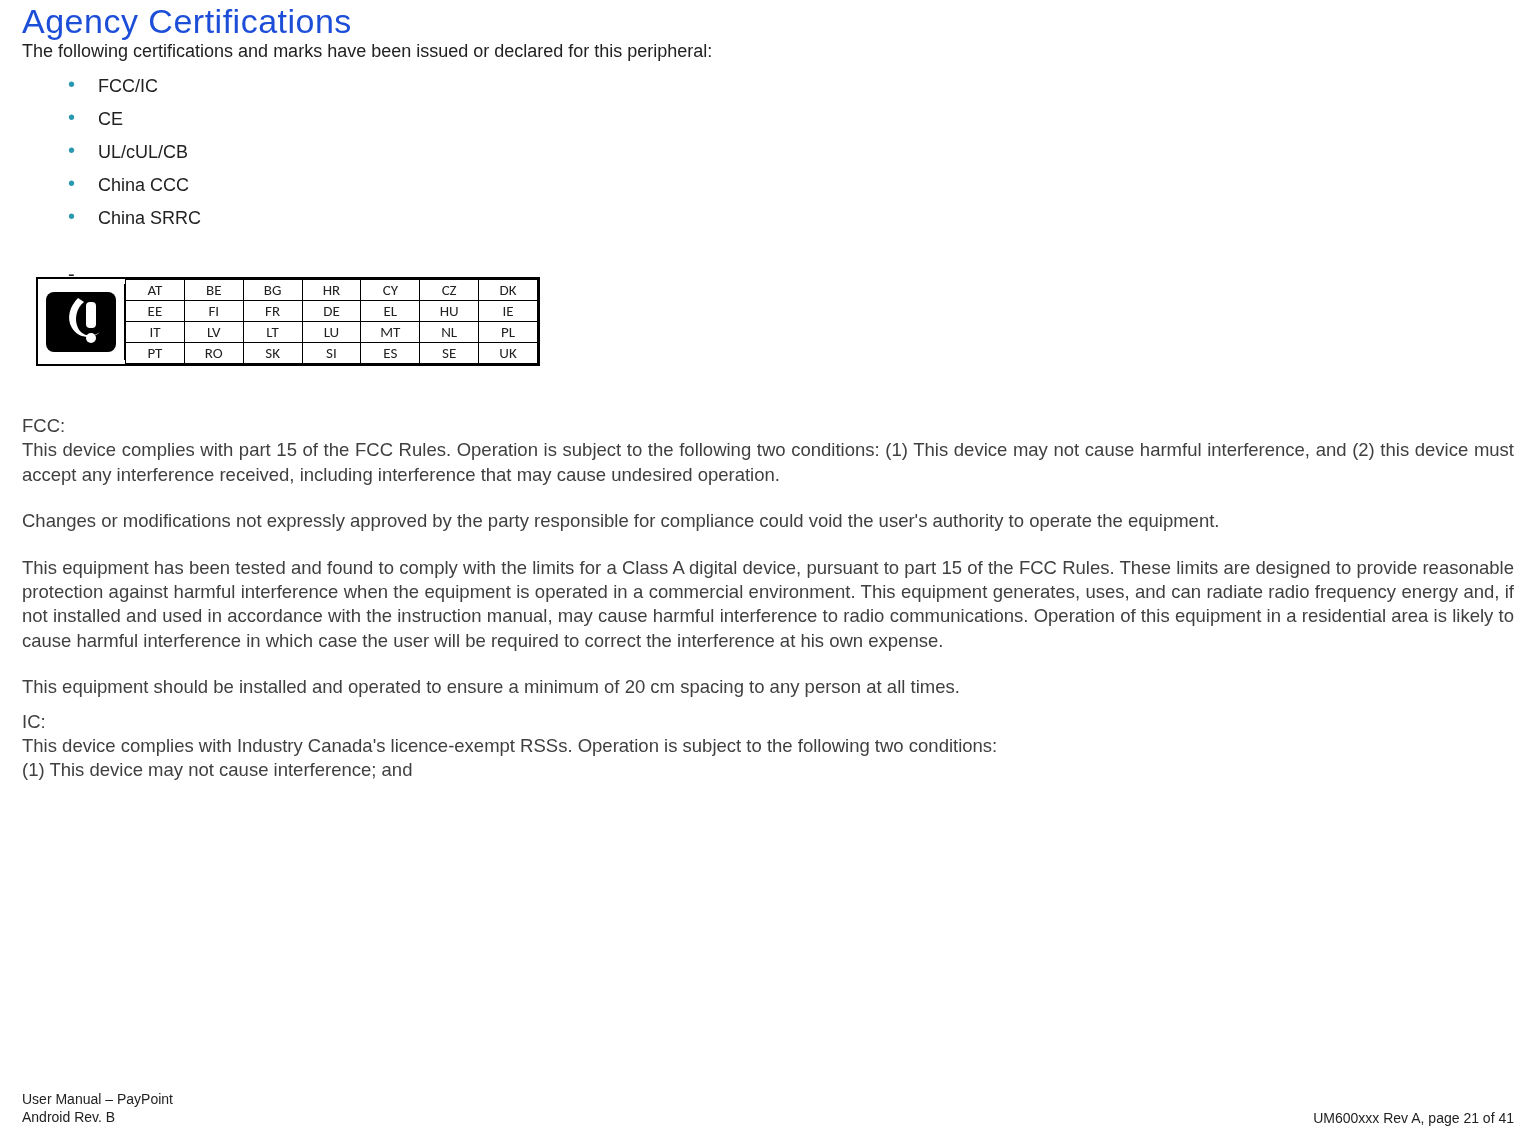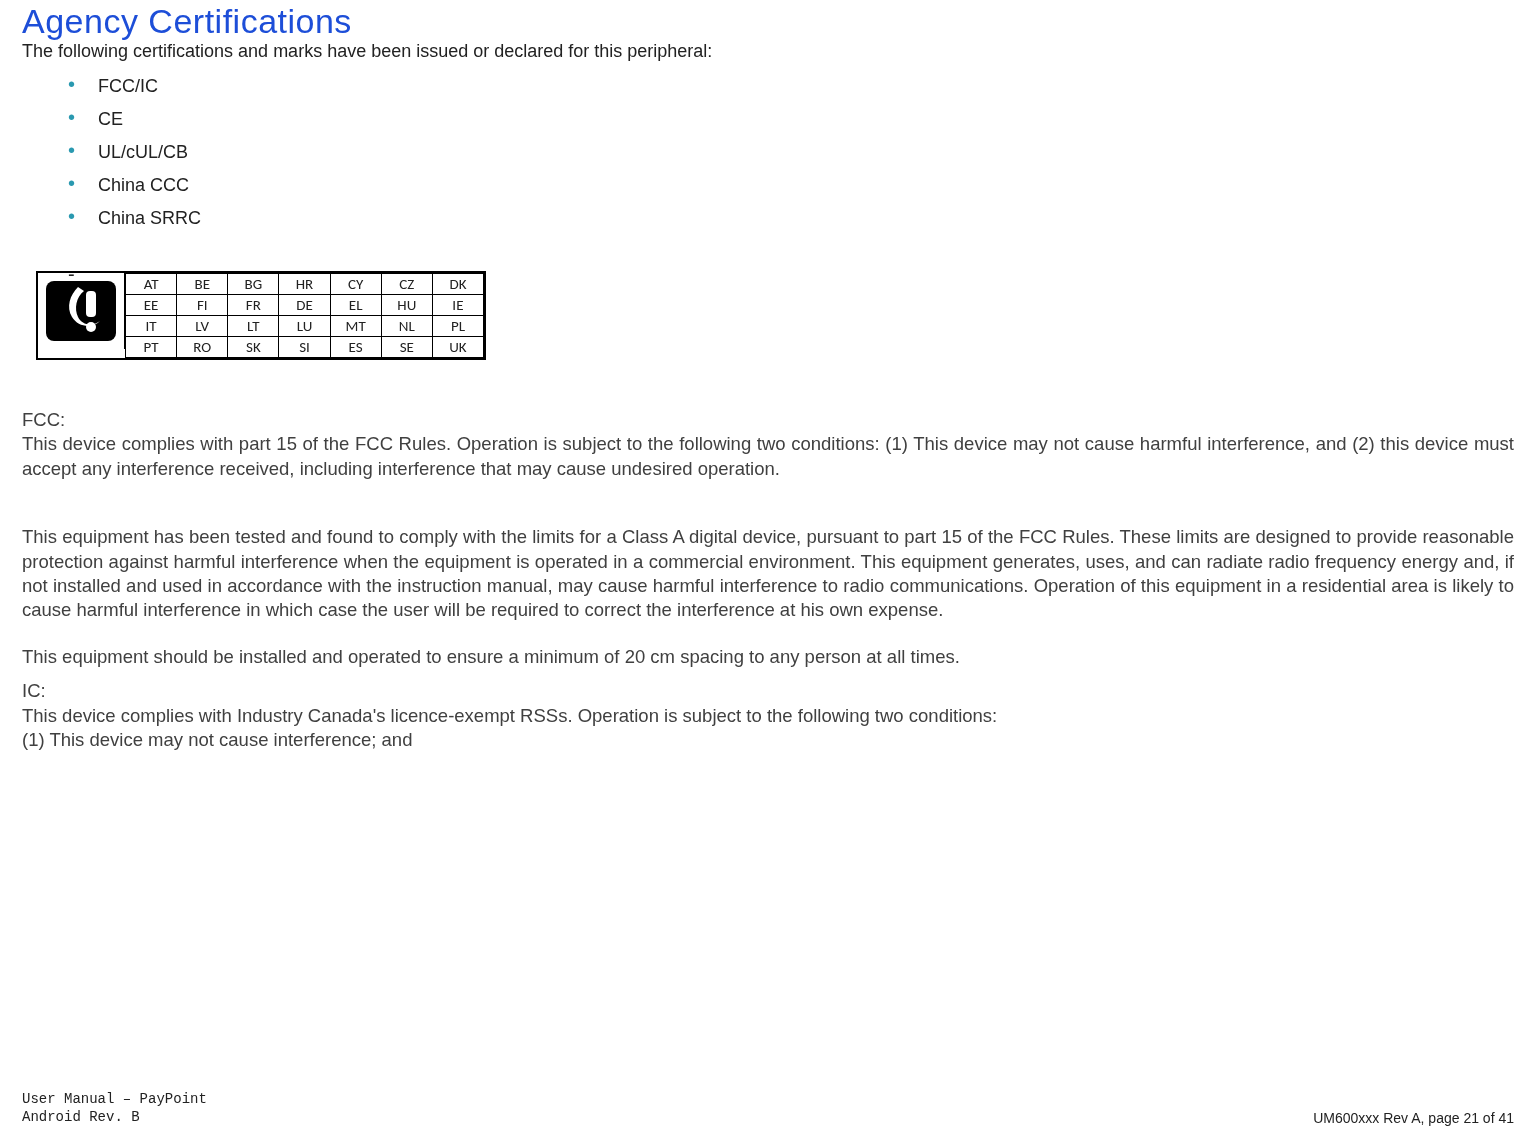--- a/index.html
+++ b/index.html
@@ -56,25 +56,25 @@
   }
   ul.dash li::before {
     content: "-";
     position: absolute;
     left: 0; top: 2px;
     color: #222;
     font-size: 20px;
   }
   .country-block {
     display: flex;
-    align-items: flex-start;
+    align-items: center;
     border: 2px solid #000;
-    width: 450px;
+    width: 504px;
     margin-left: 14px;
-    margin-top: 2px;
+    margin-top: 8px;
   }
   .icon-cell {
     width: 90px;
     border-right: 1px solid #000;
     display: flex;
     align-items: center;
     justify-content: center;
     padding: 4px;
   }
   .icon-cell svg { display: block; }
@@ -109,21 +109,21 @@
   .footer {
     position: absolute;
     left: 22px; right: 18px;
     bottom: 10px;
     font-size: 14px;
     color: #222;
     display: flex;
     justify-content: space-between;
     align-items: flex-end;
   }
-  .footer .left { line-height: 1.3; font-family: Liberation Mono, monospace; }
+  .footer .left { line-height: 1.3; }
 </style>
 </head>
 <body>
 
 <div class="page">
   <h1 class="heading">Agency Certifications</h1>
   <p class="intro">The following certifications and marks have been issued or declared for this peripheral:</p>
 
   <ul class="certs">
     <li>FCC/IC</li>
@@ -185,20 +185,21 @@
         <td>UK</td>
       </tr>
     </tbody>
       </table>
   </div>
 
   <div class="reg-section">
     <span class="label">FCC:</span>
     <p>This device complies with part 15 of the FCC Rules. Operation is subject to the following two conditions: (1) This device may not cause harmful interference, and (2) this device must accept any interference received, including interference that may cause undesired operation.</p>
     <div class="spacer"></div>
+    <p>Changes or modifications not expressly approved by the party responsible for compliance could void the user's authority to operate the equipment.</p>
     <div class="spacer"></div>
     <p>This equipment has been tested and found to comply with the limits for a Class A digital device, pursuant to part 15 of the FCC Rules. These limits are designed to provide reasonable protection against harmful interference when the equipment is operated in a commercial environment. This equipment generates, uses, and can radiate radio frequency energy and, if not installed and used in accordance with the instruction manual, may cause harmful interference to radio communications. Operation of this equipment in a residential area is likely to cause harmful interference in which case the user will be required to correct the interference at his own expense.</p>
     <div class="spacer"></div>
     <p style="text-align:left">This equipment should be installed and operated to ensure a minimum of 20 cm spacing to any person at all times.</p>
     <div class="spacer-sm"></div>
     <span class="label">IC:</span>
     <p style="text-align:left">This device complies with Industry Canada's licence-exempt RSSs. Operation is subject to the following two conditions:</p>
     <p style="text-align:left">(1) This device may not cause interference; and</p>
   </div>
 </div>

